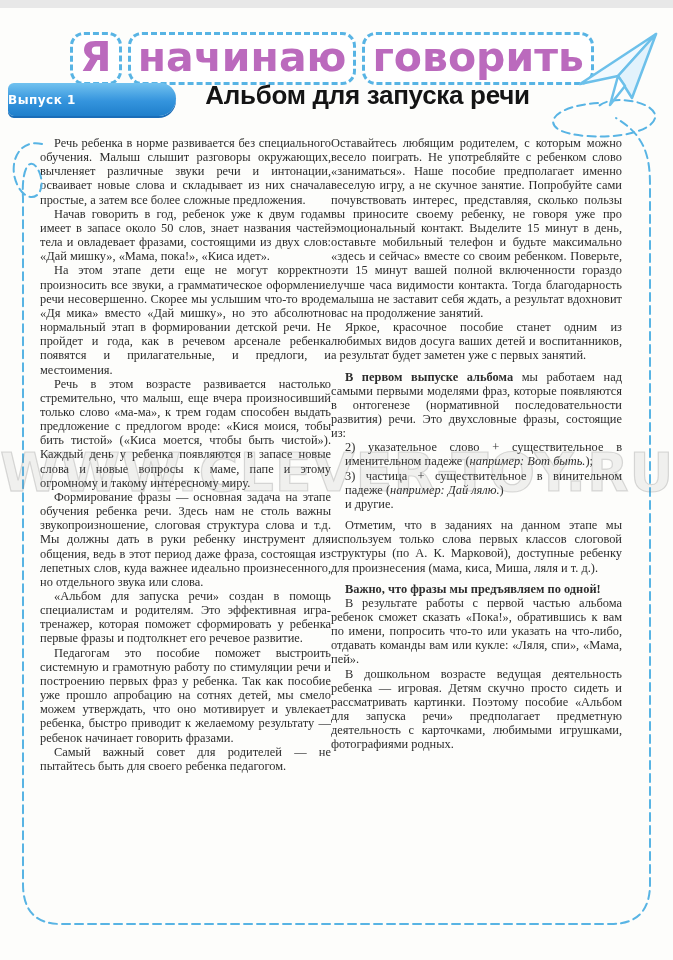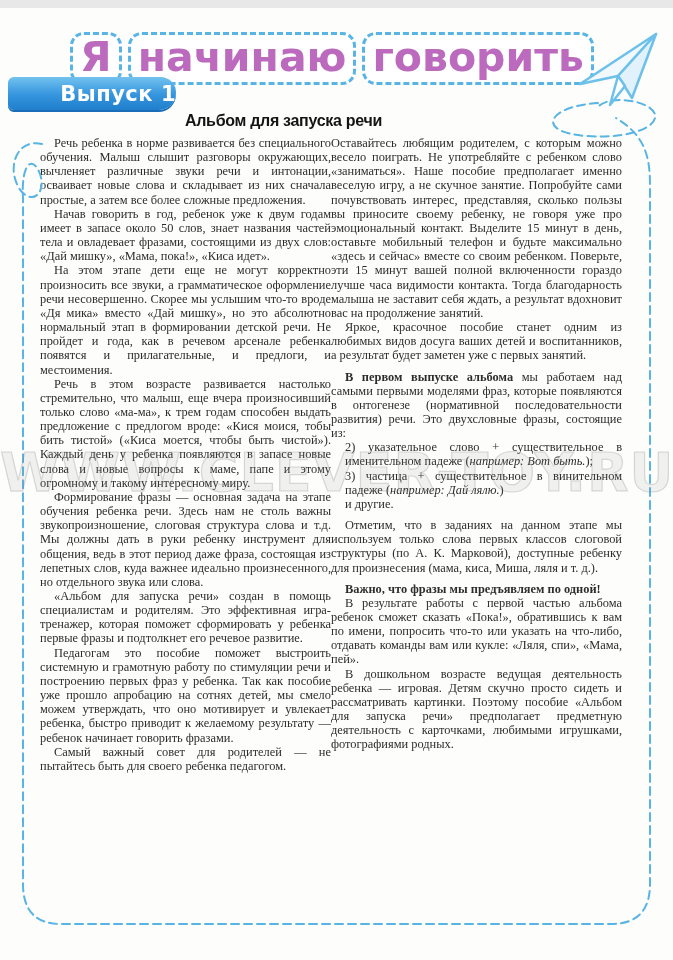--- a/index.html
+++ b/index.html
@@ -19,32 +19,33 @@
     font-weight:bold; font-size:41px; line-height:1.05;
     color:var(--title-pink,#bb6abd);
     background:#fff;
     border:3px dashed var(--accent-blue,#58b4e4);
     border-radius:14px;
     padding:1px 7px 3px 7px;
     margin:0 3px;
     text-shadow:1px 1px 0 #fff;
   }
   .issue-badge{
-    position:absolute; top:69px; left:8px; width:168px; height:33px;
-    display:flex; align-items:center; justify-content:flex-end;
+    position:absolute; top:75px; left:8px; width:168px; height:33px;
+    display:flex; align-items:center; justify-content:flex-start;
     background:linear-gradient(180deg,#72c2ef 0%, #3494dd 55%, #1f7fcb 100%);
     border-radius:6px 16px 18px 6px;
     box-shadow:0 2px 0 #1a6db8;
     color:#fff; font-family:"DejaVu Sans", sans-serif;
-    font-weight:bold; font-size:21px; letter-spacing:0.5px;
+    font-weight:bold; font-size:12px; letter-spacing:0.5px;
   }
   .subtitle{
-    position:absolute; top:104px; left:185px; width:365px;
+    position:absolute; top:72px; left:185px; width:365px;
+    text-align:center;
     font-family:"Liberation Sans", sans-serif;
-    font-weight:bold; font-size:16px; letter-spacing:-0.3px;
+    font-weight:bold; font-size:26px; letter-spacing:-0.3px;
     color:#141414;
   }
   
   .columns{
     position:absolute; top:128px; left:40px; width:601px;
     display:flex; 
   }
   .col{ width:291px; }
   p.para{
     margin:0; font-size:12.4px; line-height:14.15px;

